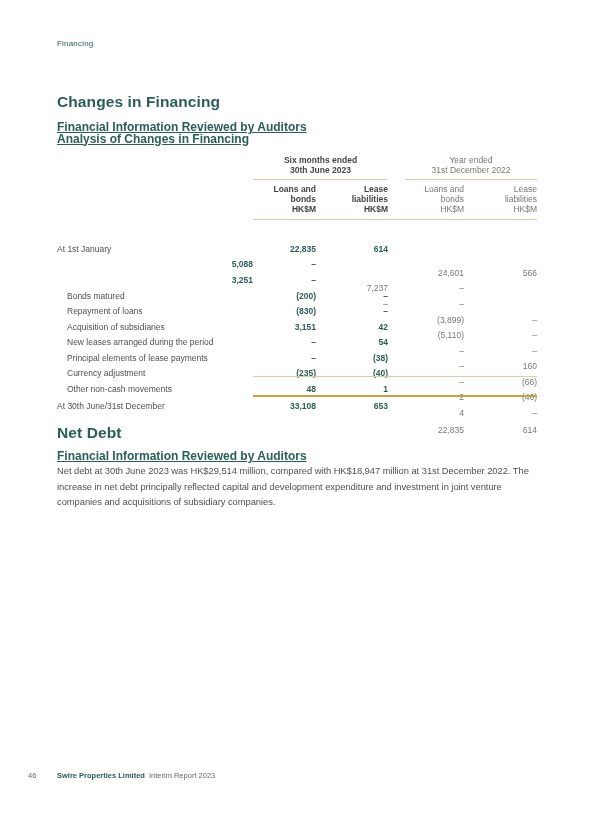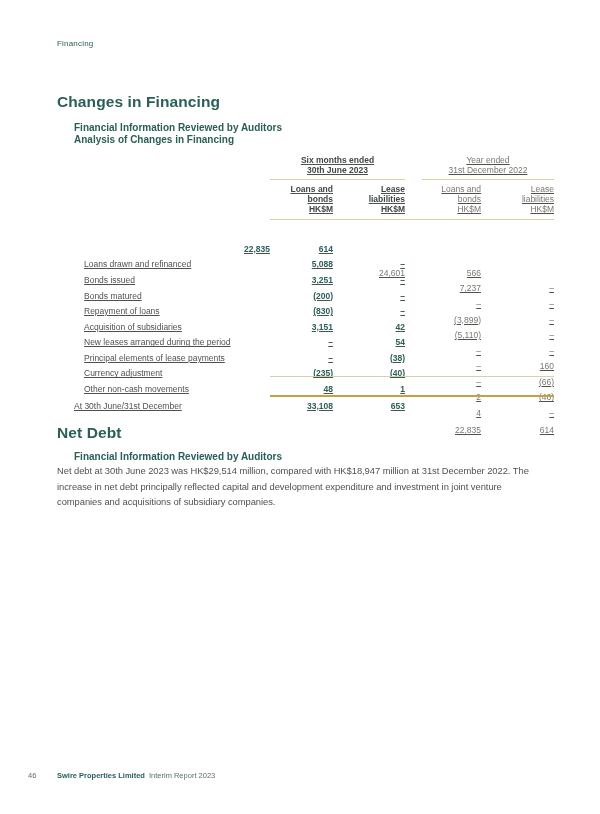--- a/index.html
+++ b/index.html
@@ -20,31 +20,31 @@
     position:absolute;left:57px;top:39px;
     font-size:8px;font-weight:500;color:var(--teal);letter-spacing:.2px;
   }
   .section-title{
     position:absolute;left:57px;margin:0;
     font-size:15.5px;font-weight:600;color:var(--teal);letter-spacing:.1px;
   }
   #changes-title{top:93px;}
   #netdebt-title{top:424px;}
   .subhead{
-    position:absolute;left:74px;
-    font-size:10px;font-weight:700;color:var(--teal);line-height:11.5px;
+    position:absolute;left:57px;
+    font-size:12px;font-weight:700;color:var(--teal);line-height:11.5px;text-decoration:underline;
   }
   #changes-subhead{top:122px;}
   #netdebt-subhead{top:451px;}
   #netdebt-body{
     position:absolute;left:57px;top:463px;width:483px;margin:0;
     font-size:9.4px;line-height:15.7px;color:#4e534f;letter-spacing:-.05px;
   }
   
-  #fin-table{position:absolute;left:74px;top:155px;width:480px;text-decoration:underline;}
+  #fin-table{position:absolute;left:57px;top:155px;width:480px;}
   .t-row{display:grid;grid-template-columns:196px 63px 72px 76px 73px;}
   .span-row{display:grid;grid-template-columns:196px 135px 149px;}
   .span-cell{
     text-align:center;font-size:8.5px;line-height:10px;
     padding-bottom:4px;border-bottom:1px solid var(--khaki);
   }
   .span-cell.current{font-weight:700;color:var(--ink);}
   .prior-wrap{padding-left:17px;}
   .prior-wrap .span-cell{color:var(--gray);font-weight:400;}
   .colhead{
@@ -117,34 +117,33 @@
       <div class="colhead prior">
         <div>Lease</div>
         <div>liabilities</div>
         <div>HK$M</div>
       </div>
     </div>
     <div class="t-row rule-row">
       <div class="rule "></div>
     </div>
     <div class="t-row data-row">
+      <div class="label">At 1st January</div>
       <div class="val current">22,835</div>
       <div class="val current">614</div>
       <div class="val prior">24,601</div>
       <div class="val prior">566</div>
     </div>
     <div class="t-row data-row">
-      <div class="label indent">Loans drawn and refinanced</div>
       <div class="val current">5,088</div>
       <div class="val current">–</div>
       <div class="val prior">7,237</div>
       <div class="val prior">–</div>
     </div>
     <div class="t-row data-row">
-      <div class="label indent">Bonds issued</div>
       <div class="val current">3,251</div>
       <div class="val current">–</div>
       <div class="val prior">–</div>
       <div class="val prior">–</div>
     </div>
     <div class="t-row data-row">
       <div class="label indent">Bonds matured</div>
       <div class="val current">(200)</div>
       <div class="val current">–</div>
       <div class="val prior">(3,899)</div>

